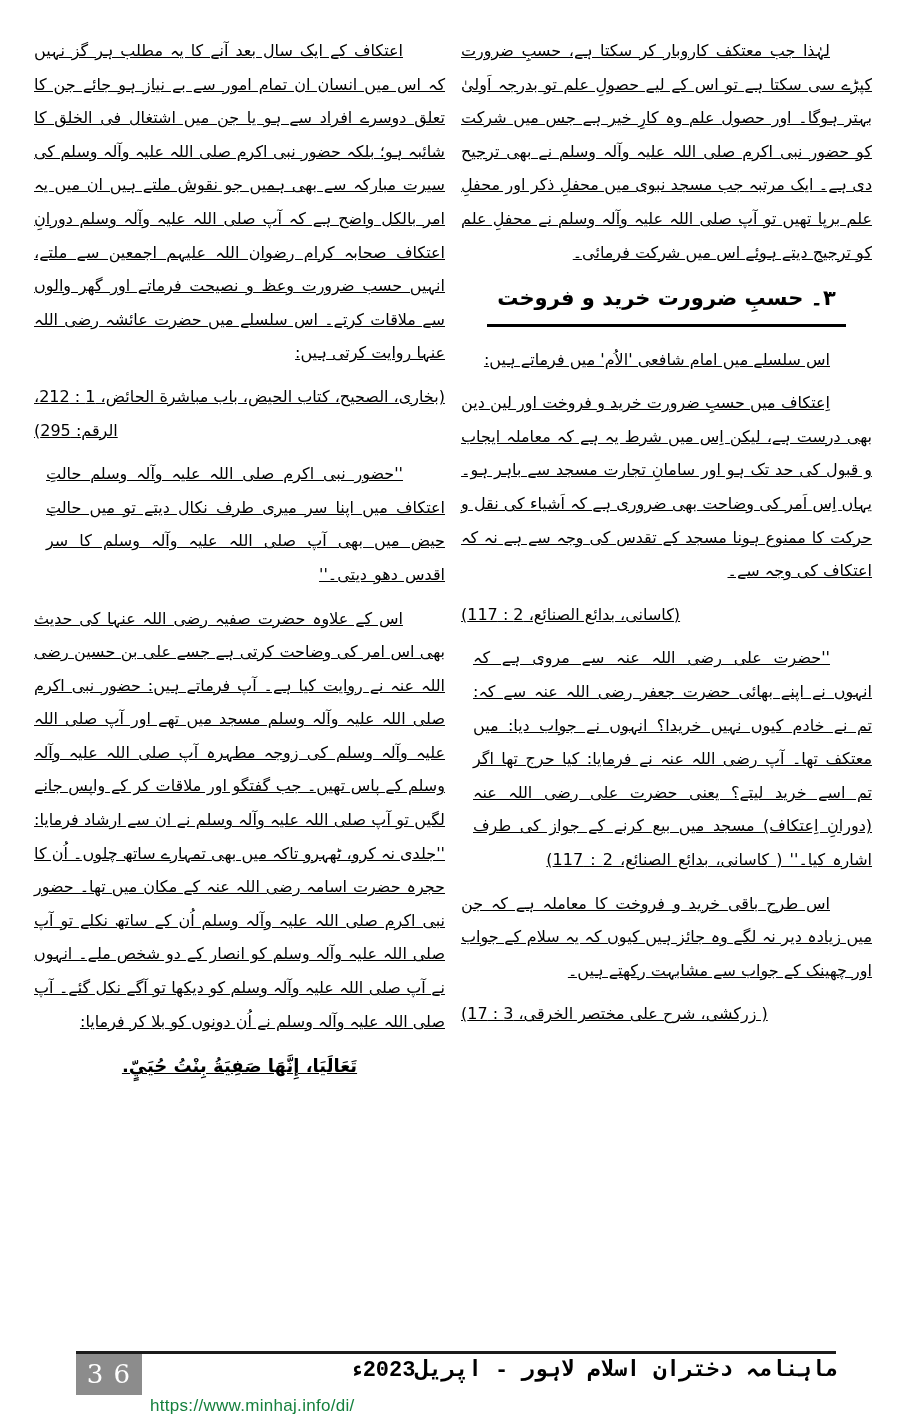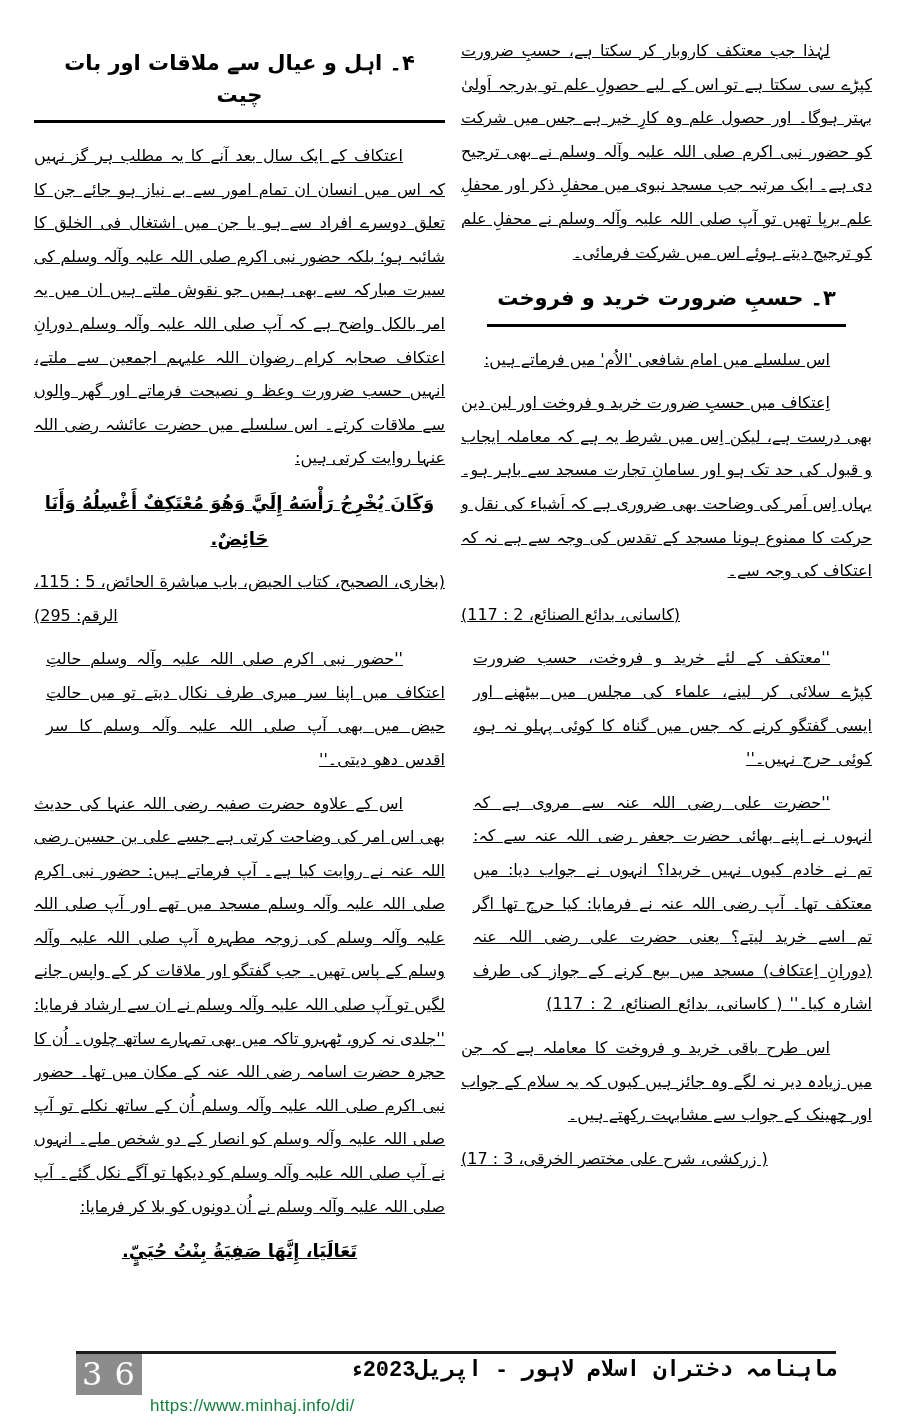--- a/index.html
+++ b/index.html
@@ -32,21 +32,21 @@
     line-height:2.0; margin:4px 0 8px 0;
   }
   .quote-center { text-align:center; margin:0 0 10px 0; }
   .footer-line {
     position:absolute; left:76px; right:64px; top:1351px;
     height:3px; background:#1b1b1b;
   }
   .page-box {
     position:absolute; left:76px; top:1354px; width:66px; height:41px;
     background:#8c8c8c; color:#ffffff;
-    font-family:"DejaVu Serif", serif; font-size:32px;
+    font-family:"DejaVu Serif", serif; font-size:26px;
     text-align:center; line-height:41px; letter-spacing:1px;
   }
   .magazine {
     position:absolute; right:62px; top:1356px;
     direction:rtl; font-weight:bold; font-size:22px; line-height:1.4;font-family:Liberation Mono, monospace;
   }
   .url {
     position:absolute; left:150px; top:1396px;
     font-family:"Liberation Sans", sans-serif;
     font-size:17px; color:#15803d; letter-spacing:0.3px;
@@ -63,41 +63,36 @@
     <div class="heading-wrap">
       <span class="heading">۳۔ حسبِ ضرورت خرید و فروخت</span>
     </div>
 
     <p class="para">اس سلسلے میں امام شافعی 'الاُم' میں فرماتے ہیں:</p>
 
     <p class="para">اِعتکاف میں حسبِ ضرورت خرید و فروخت اور لین دین بھی درست ہے، لیکن اِس میں شرط یہ ہے کہ معاملہ ایجاب و قبول کی حد تک ہو اور سامانِ تجارت مسجد سے باہر ہو۔ یہاں اِس اَمر کی وضاحت بھی ضروری ہے کہ اَشیاء کی نقل و حرکت کا ممنوع ہونا مسجد کے تقدس کی وجہ سے ہے نہ کہ اعتکاف کی وجہ سے۔</p>
 
     <div class="ref">(کاسانی، بدائع الصنائع، 2 : 117)</div>
 
-    <p class="quote">''معتکف کے لئے خرید و فروخت، حسب ضرورت کپڑے سلائی کر لینے، علماء کی مجلس میں بیٹھنے اور ایسی گفتگو کرنے کہ جس میں گناہ کا کوئی پہلو نہ ہو، کوئی حرج نہیں۔''</p>
 
 
 
     <p class="quote">''حضرت علی رضی اللہ عنہ سے مروی ہے کہ انہوں نے اپنے بھائی حضرت جعفر رضی اللہ عنہ سے کہ: تم نے خادم کیوں نہیں خریدا؟ انہوں نے جواب دیا: میں معتکف تھا۔ آپ رضی اللہ عنہ نے فرمایا: کیا حرج تھا اگر تم اسے خرید لیتے؟ یعنی حضرت علی رضی اللہ عنہ (دورانِ اِعتکاف) مسجد میں بیع کرنے کے جواز کی طرف اشارہ کیا۔'' ( کاسانی، بدائع الصنائع، 2 : 117)</p>
 
     <p class="para">اس طرح باقی خرید و فروخت کا معاملہ ہے کہ جن میں زیادہ دیر نہ لگے وہ جائز ہیں کیوں کہ یہ سلام کے جواب اور چھینک کے جواب سے مشابہت رکھتے ہیں۔</p>
 
     <div class="ref">( زرکشی، شرح علی مختصر الخرقی، 3 : 17)</div>
   </div>
 
   <div class="col">
-    <div class="heading-wrap">
-      <span class="heading">۴۔ اہل و عیال سے ملاقات اور بات چیت</span>
-    </div>
 
     <p class="para">اعتکاف کے ایک سال بعد آنے کا یہ مطلب ہر گز نہیں کہ اس میں انسان ان تمام امور سے بے نیاز ہو جائے جن کا تعلق دوسرے افراد سے ہو یا جن میں اشتغال فی الخلق کا شائبہ ہو؛ بلکہ حضور نبی اکرم صلی اللہ علیہ وآلہ وسلم کی سیرت مبارکہ سے بھی ہمیں جو نقوش ملتے ہیں ان میں یہ امر بالکل واضح ہے کہ آپ صلی اللہ علیہ وآلہ وسلم دورانِ اعتکاف صحابہ کرام رضوان اللہ علیہم اجمعین سے ملتے، انہیں حسب ضرورت وعظ و نصیحت فرماتے اور گھر والوں سے ملاقات کرتے۔ اس سلسلے میں حضرت عائشہ رضی اللہ عنہا روایت کرتی ہیں:</p>
 
-    <div class="arabic">وَکَانَ يُخْرِجُ رَأْسَهُ إِلَيَّ وَهُوَ مُعْتَکِفٌ أَغْسِلُهُ وَأَنَا حَائِضٌ.</div>
 
-    <div class="ref">(بخاری، الصحیح، کتاب الحیض، باب مباشرة الحائض، 5 : 115، الرقم: 295)</div>
+    <div class="ref">(بخاری، الصحیح، کتاب الحیض، باب مباشرة الحائض، 1 : 212، الرقم: 295)</div>
 
     <p class="quote">''حضور نبی اکرم صلی اللہ علیہ وآلہ وسلم حالتِ اعتکاف میں اپنا سر میری طرف نکال دیتے تو میں حالتِ حیض میں بھی آپ صلی اللہ علیہ وآلہ وسلم کا سر اقدس دھو دیتی۔''</p>
 
     <p class="para">اس کے علاوہ حضرت صفیہ رضی اللہ عنہا کی حدیث بھی اس امر کی وضاحت کرتی ہے جسے علی بن حسین رضی اللہ عنہ نے روایت کیا ہے۔ آپ فرماتے ہیں: حضور نبی اکرم صلی اللہ علیہ وآلہ وسلم مسجد میں تھے اور آپ صلی اللہ علیہ وآلہ وسلم کی زوجہ مطہرہ آپ صلی اللہ علیہ وآلہ وسلم کے پاس تھیں۔ جب گفتگو اور ملاقات کر کے واپس جانے لگیں تو آپ صلی اللہ علیہ وآلہ وسلم نے ان سے ارشاد فرمایا: ''جلدی نہ کرو، ٹھہرو تاکہ میں بھی تمہارے ساتھ چلوں۔ اُن کا حجرہ حضرت اسامہ رضی اللہ عنہ کے مکان میں تھا۔ حضور نبی اکرم صلی اللہ علیہ وآلہ وسلم اُن کے ساتھ نکلے تو آپ صلی اللہ علیہ وآلہ وسلم کو انصار کے دو شخص ملے۔ انہوں نے آپ صلی اللہ علیہ وآلہ وسلم کو دیکھا تو آگے نکل گئے۔ آپ صلی اللہ علیہ وآلہ وسلم نے اُن دونوں کو بلا کر فرمایا:</p>
 
     <div class="arabic">تَعَالَيَا، إِنَّهَا صَفِيَةُ بِنْتُ حُيَيٍّ.</div>
 
   </div>
 
 </div>

